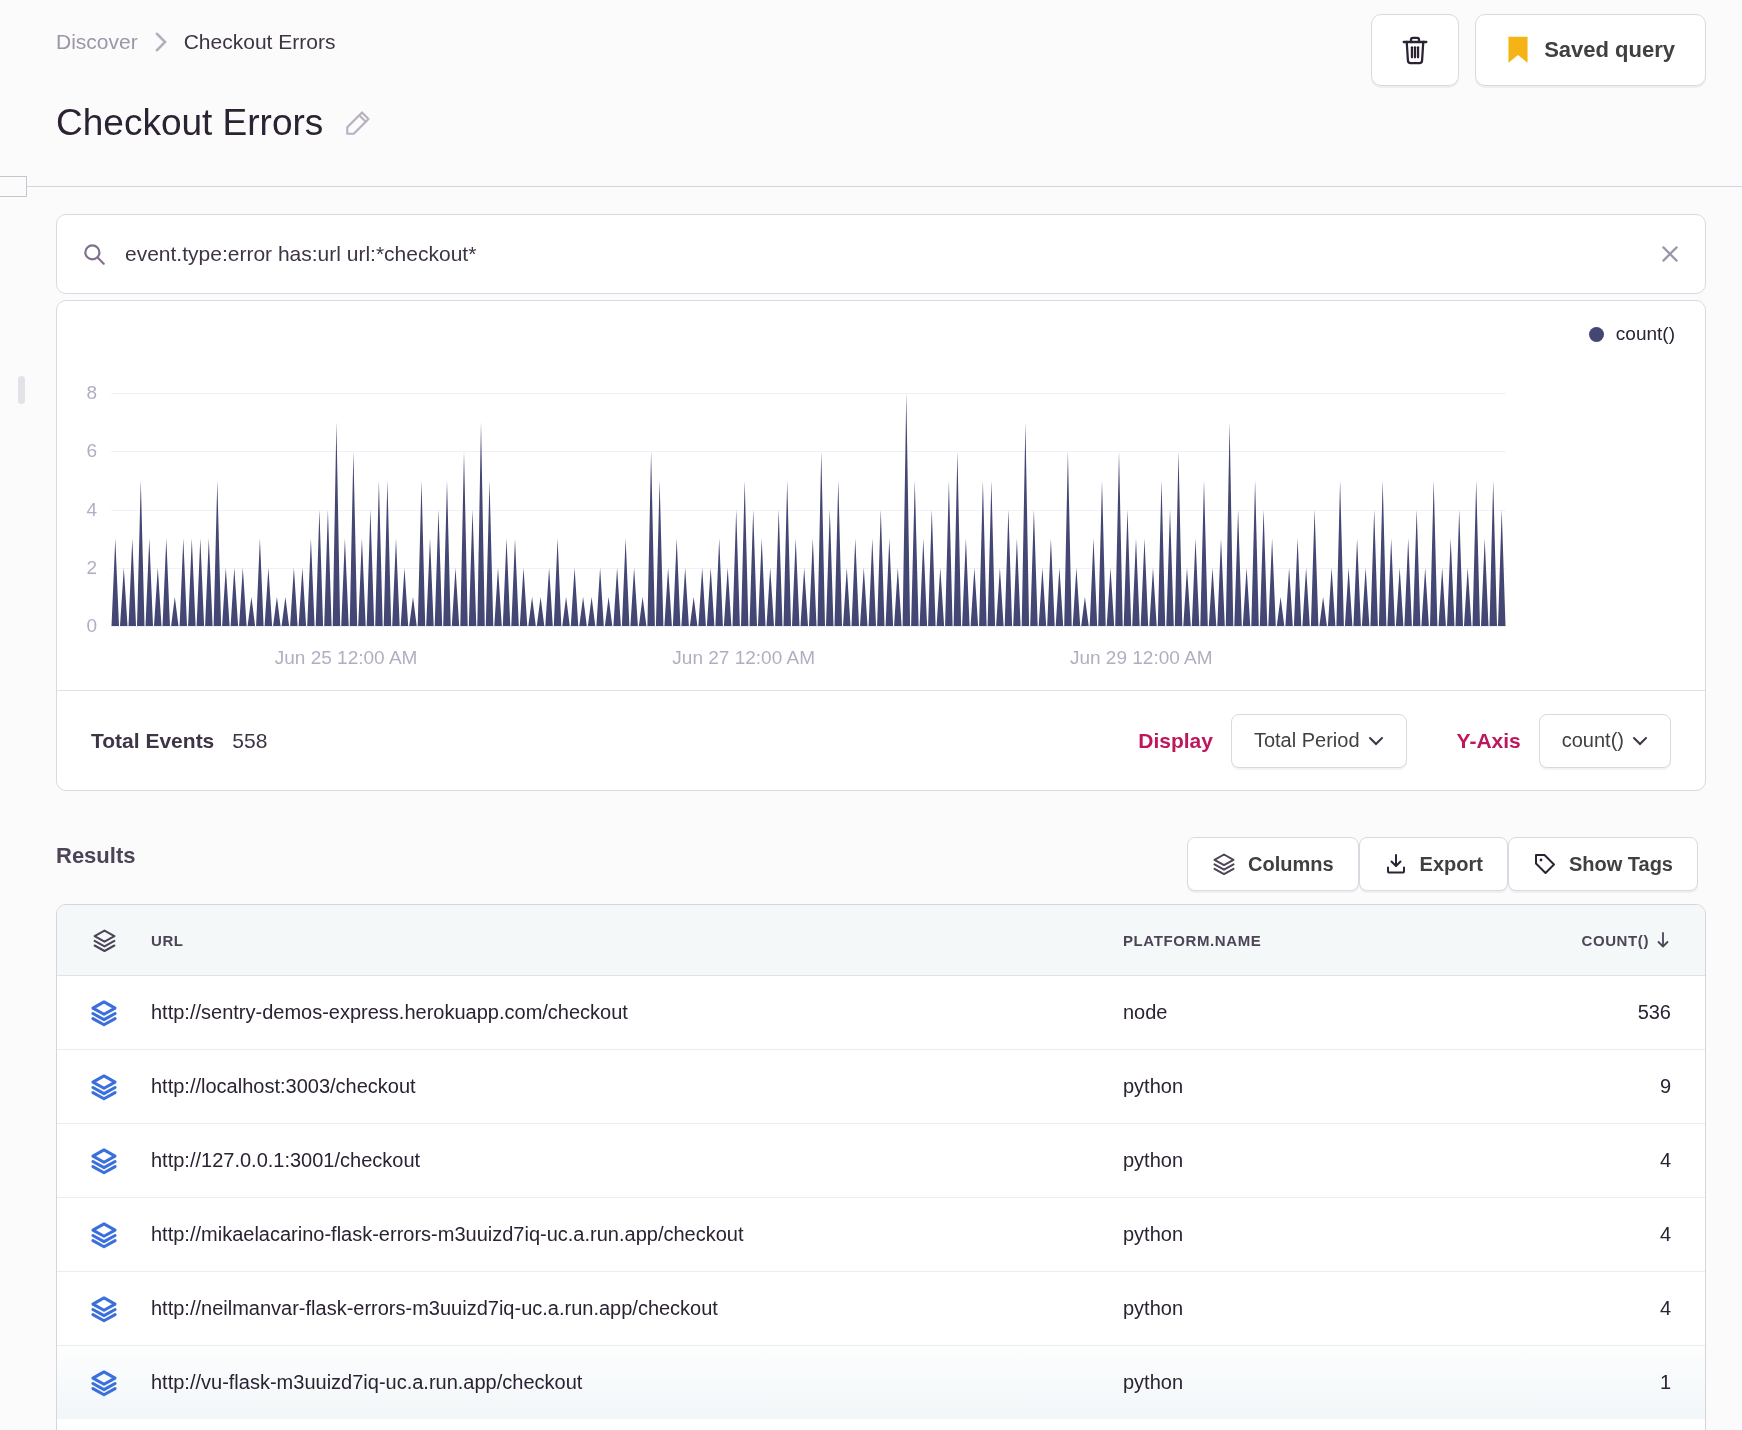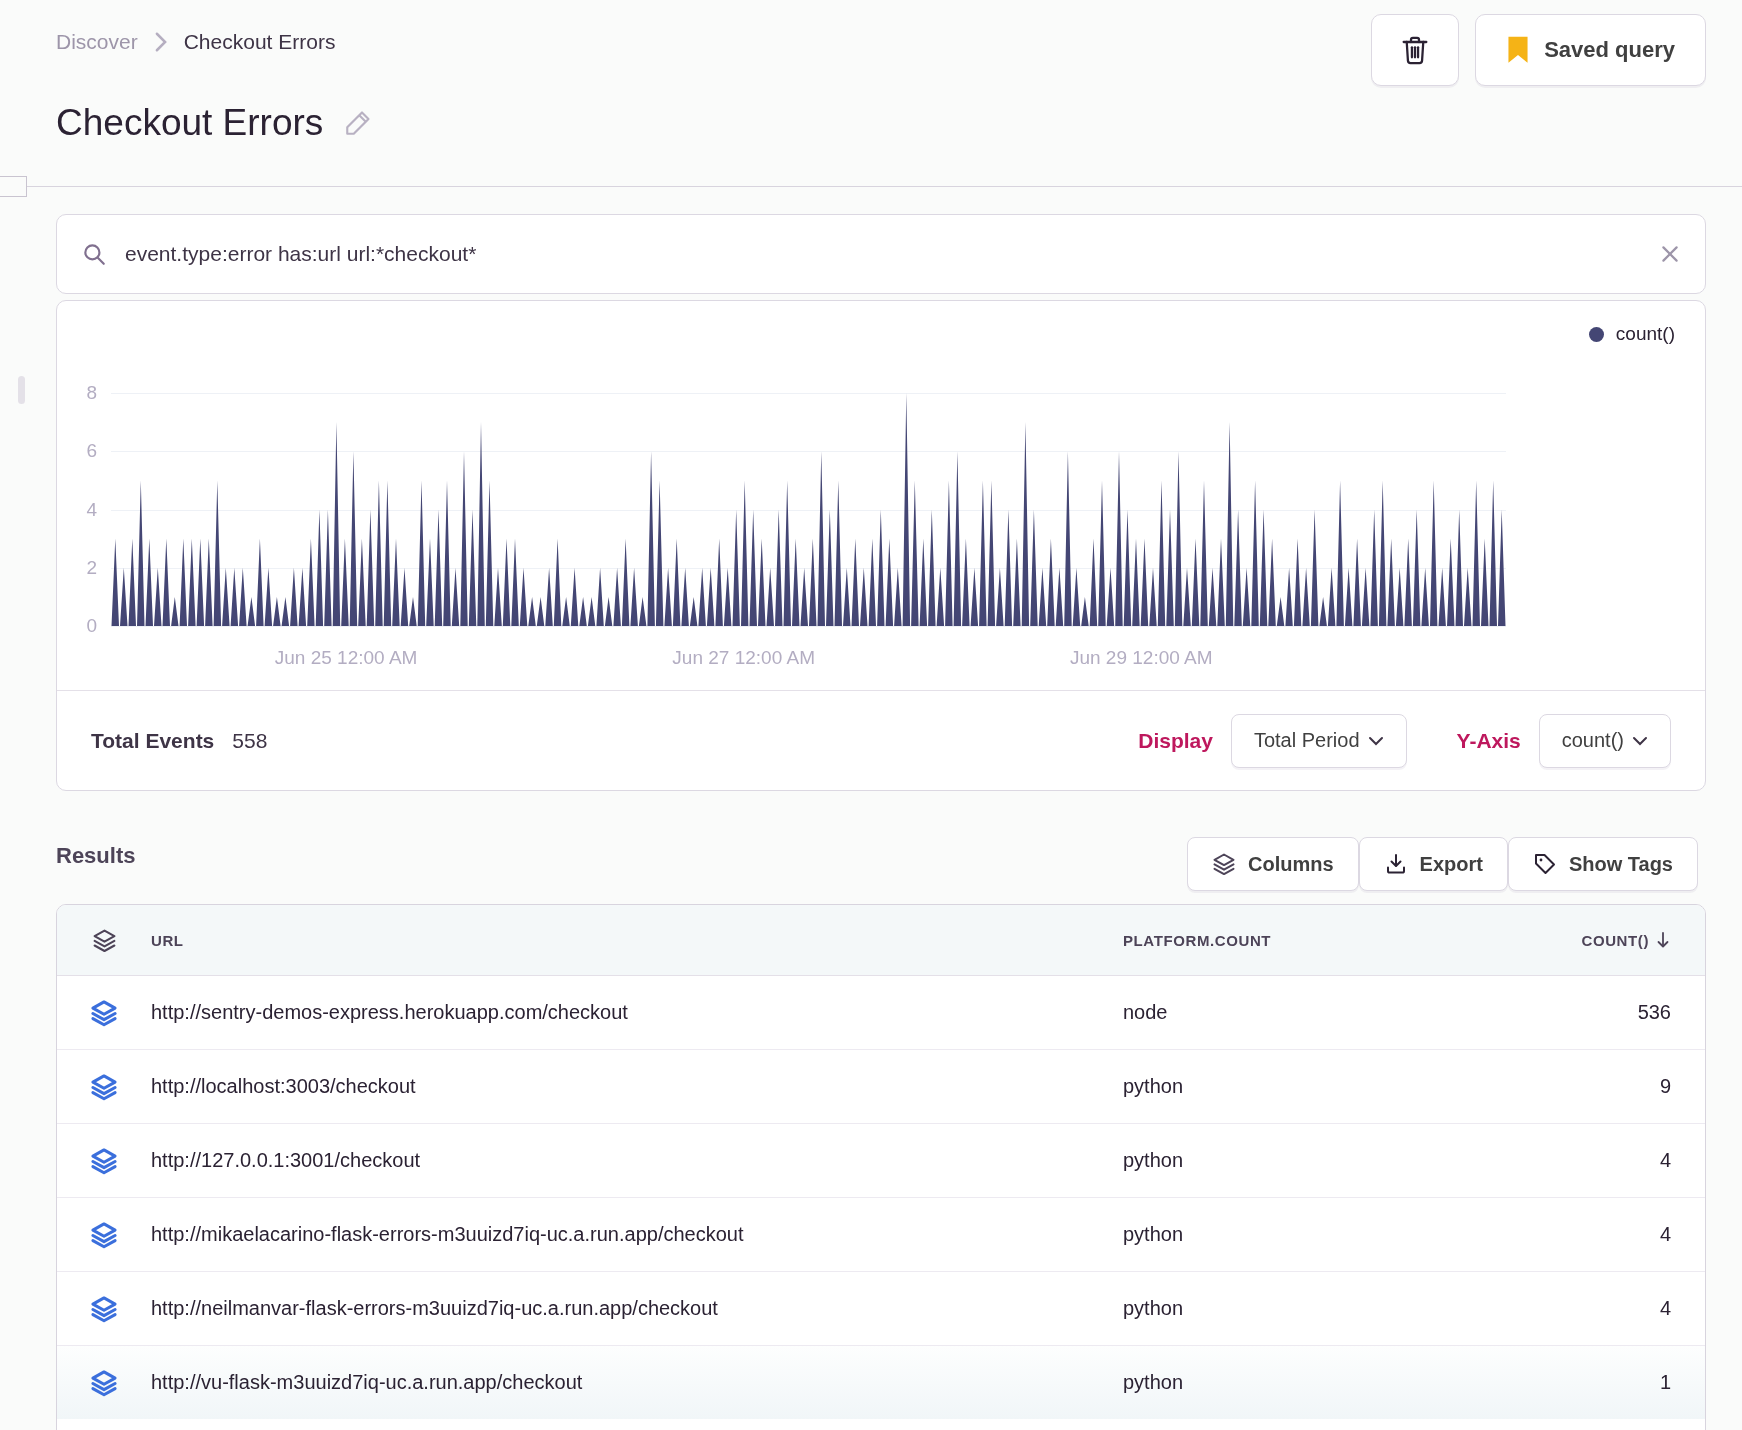--- a/index.html
+++ b/index.html
@@ -218,21 +218,21 @@
   <div class="table-panel">
     <div class="thead">
       <div class="cell-icon icon layers-dark">
         <svg width="25" height="25" viewBox="0 0 24 24" fill="none" stroke="currentColor" stroke-width="2" stroke-linejoin="round" stroke-linecap="round">
             <path d="M12 2.5 L21.5 7.8 L12 13.1 L2.5 7.8 Z"></path>
             <path d="M2.5 12.4 L12 17.7 L21.5 12.4"></path>
             <path d="M2.5 16.8 L12 22.1 L21.5 16.8"></path>
           </svg>
       </div>
       <div>URL</div>
-      <div>PLATFORM.COUNT</div>
+      <div>PLATFORM.NAME</div>
       <div class="head-count">
         <span>COUNT()</span>
         <span class="icon">
           <svg width="16" height="18" viewBox="0 0 14 18" fill="none" stroke="#4d4458" stroke-width="1.8" stroke-linecap="round" stroke-linejoin="round">
               <path d="M7 2 v13"></path>
               <path d="M2.5 11 L7 15.5 L11.5 11"></path>
             </svg>
         </span>
       </div>
     </div>

